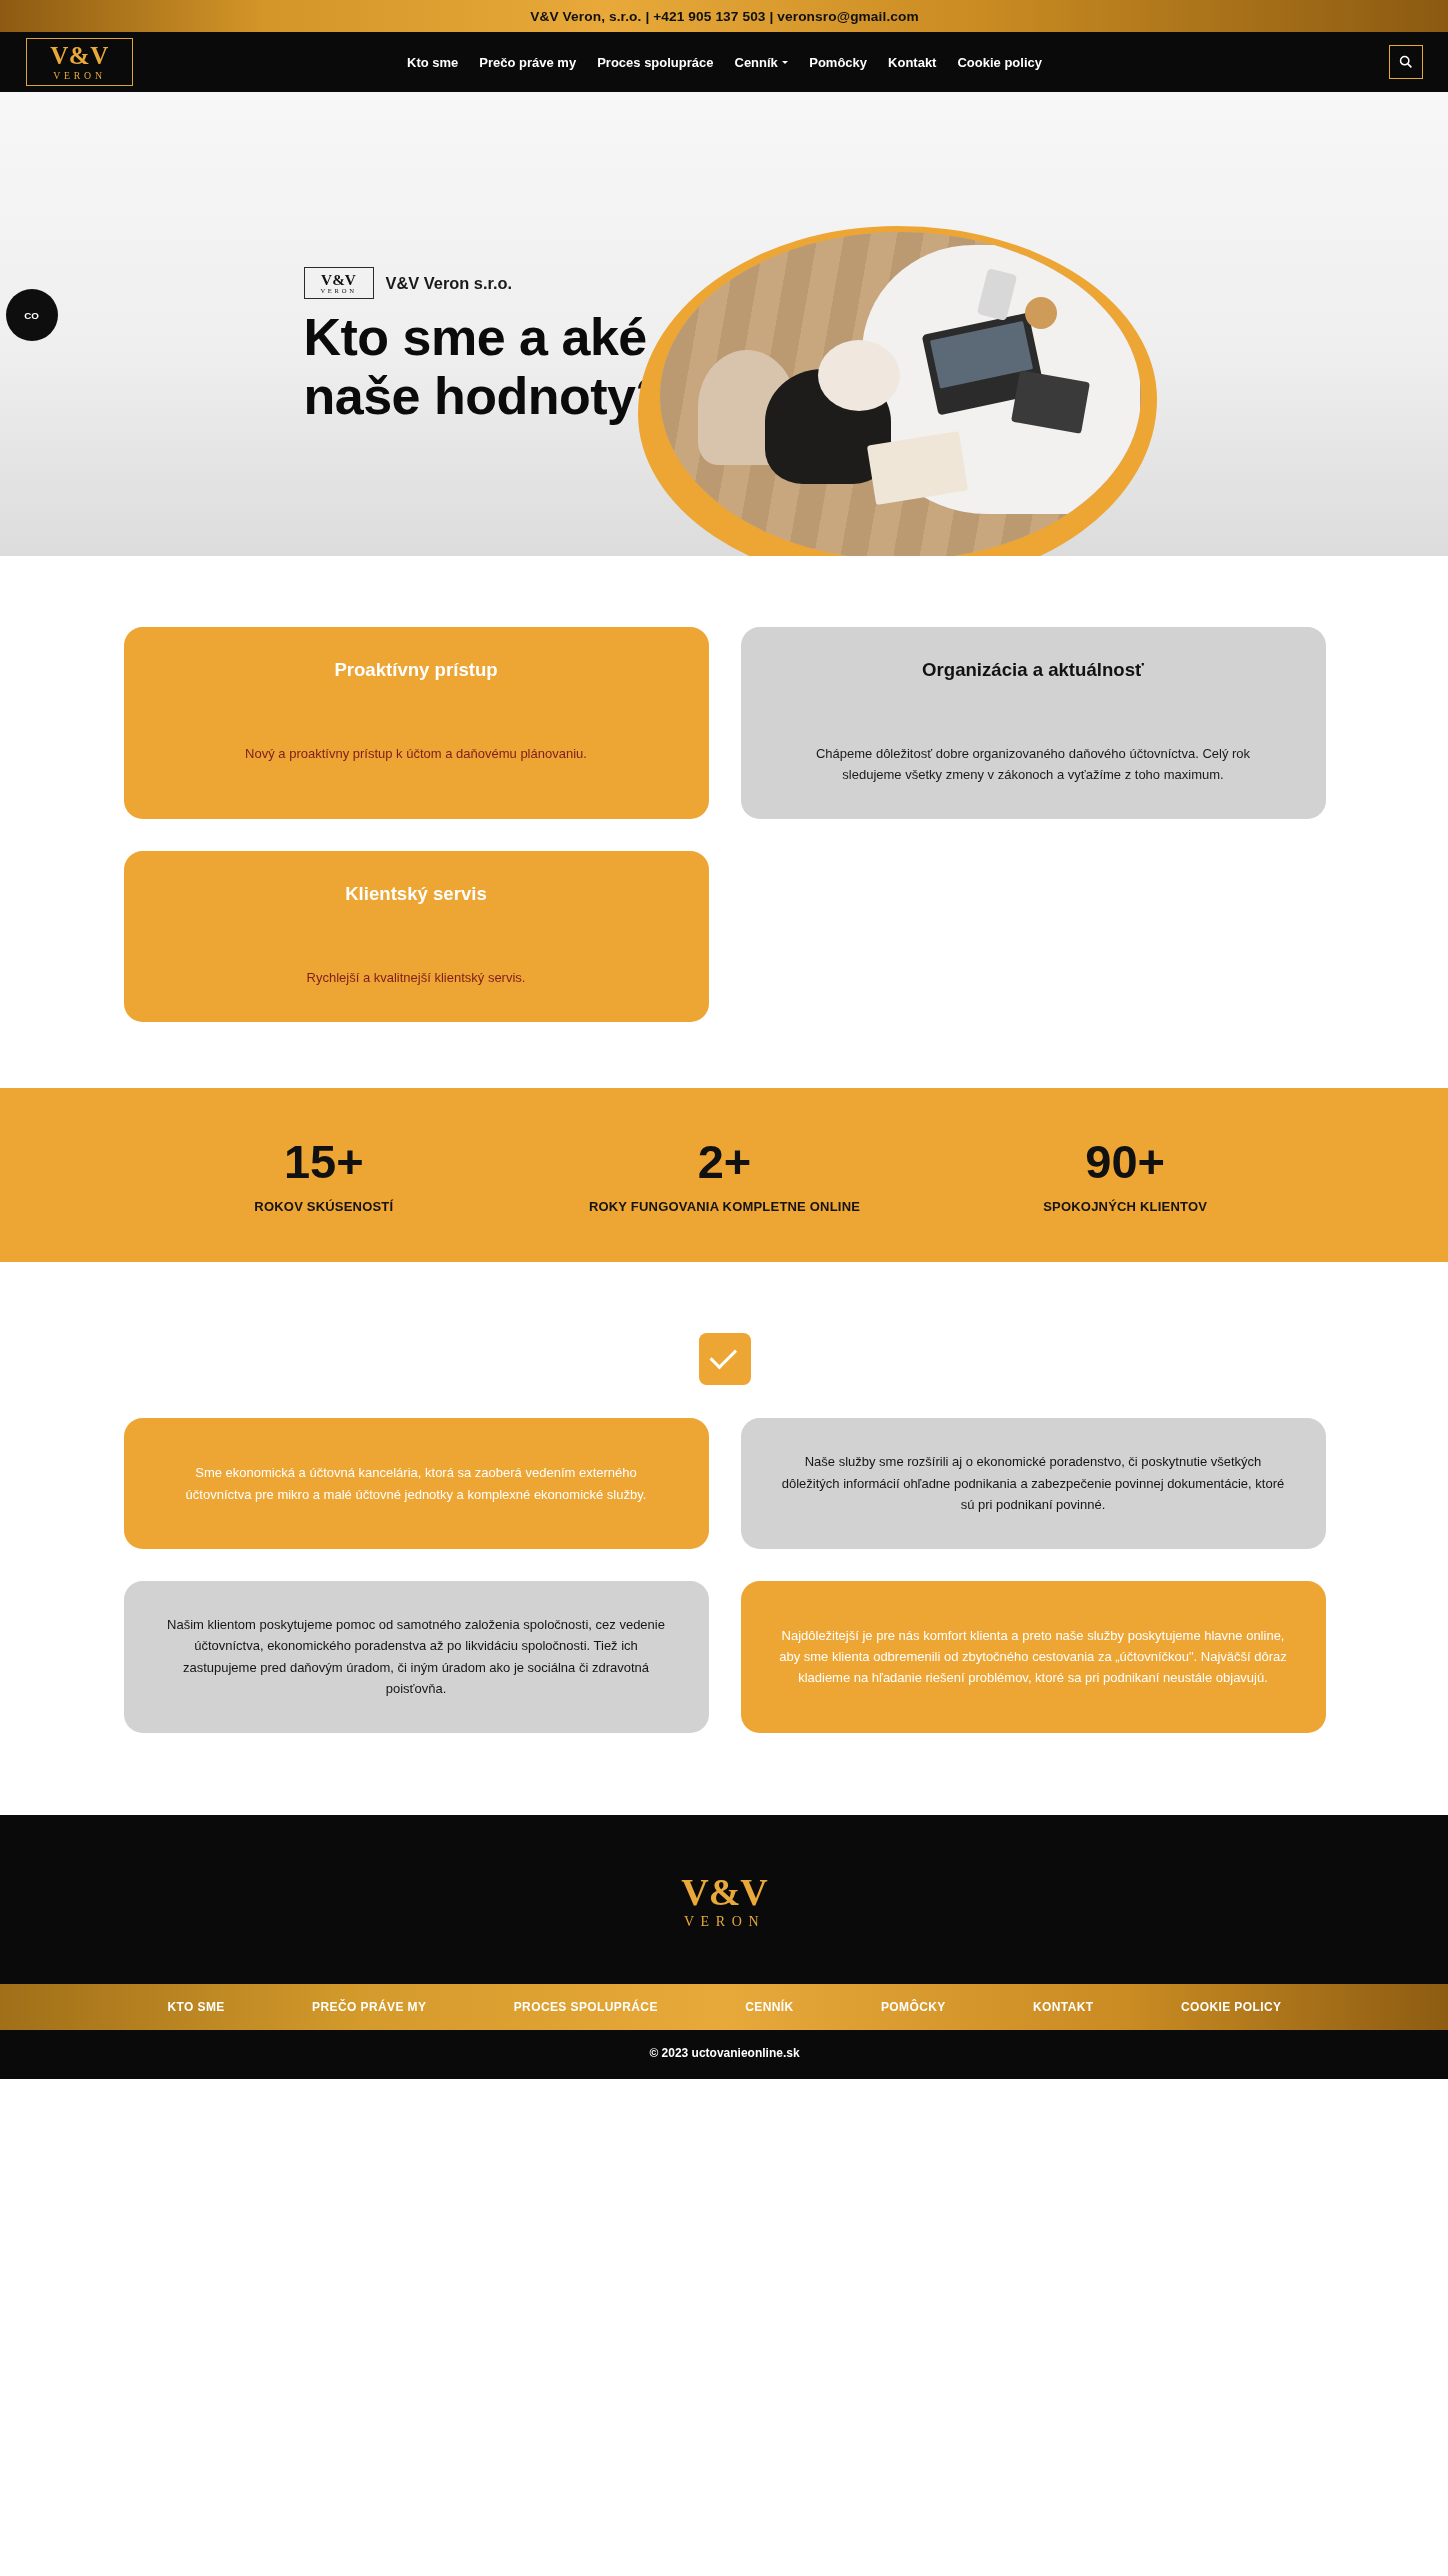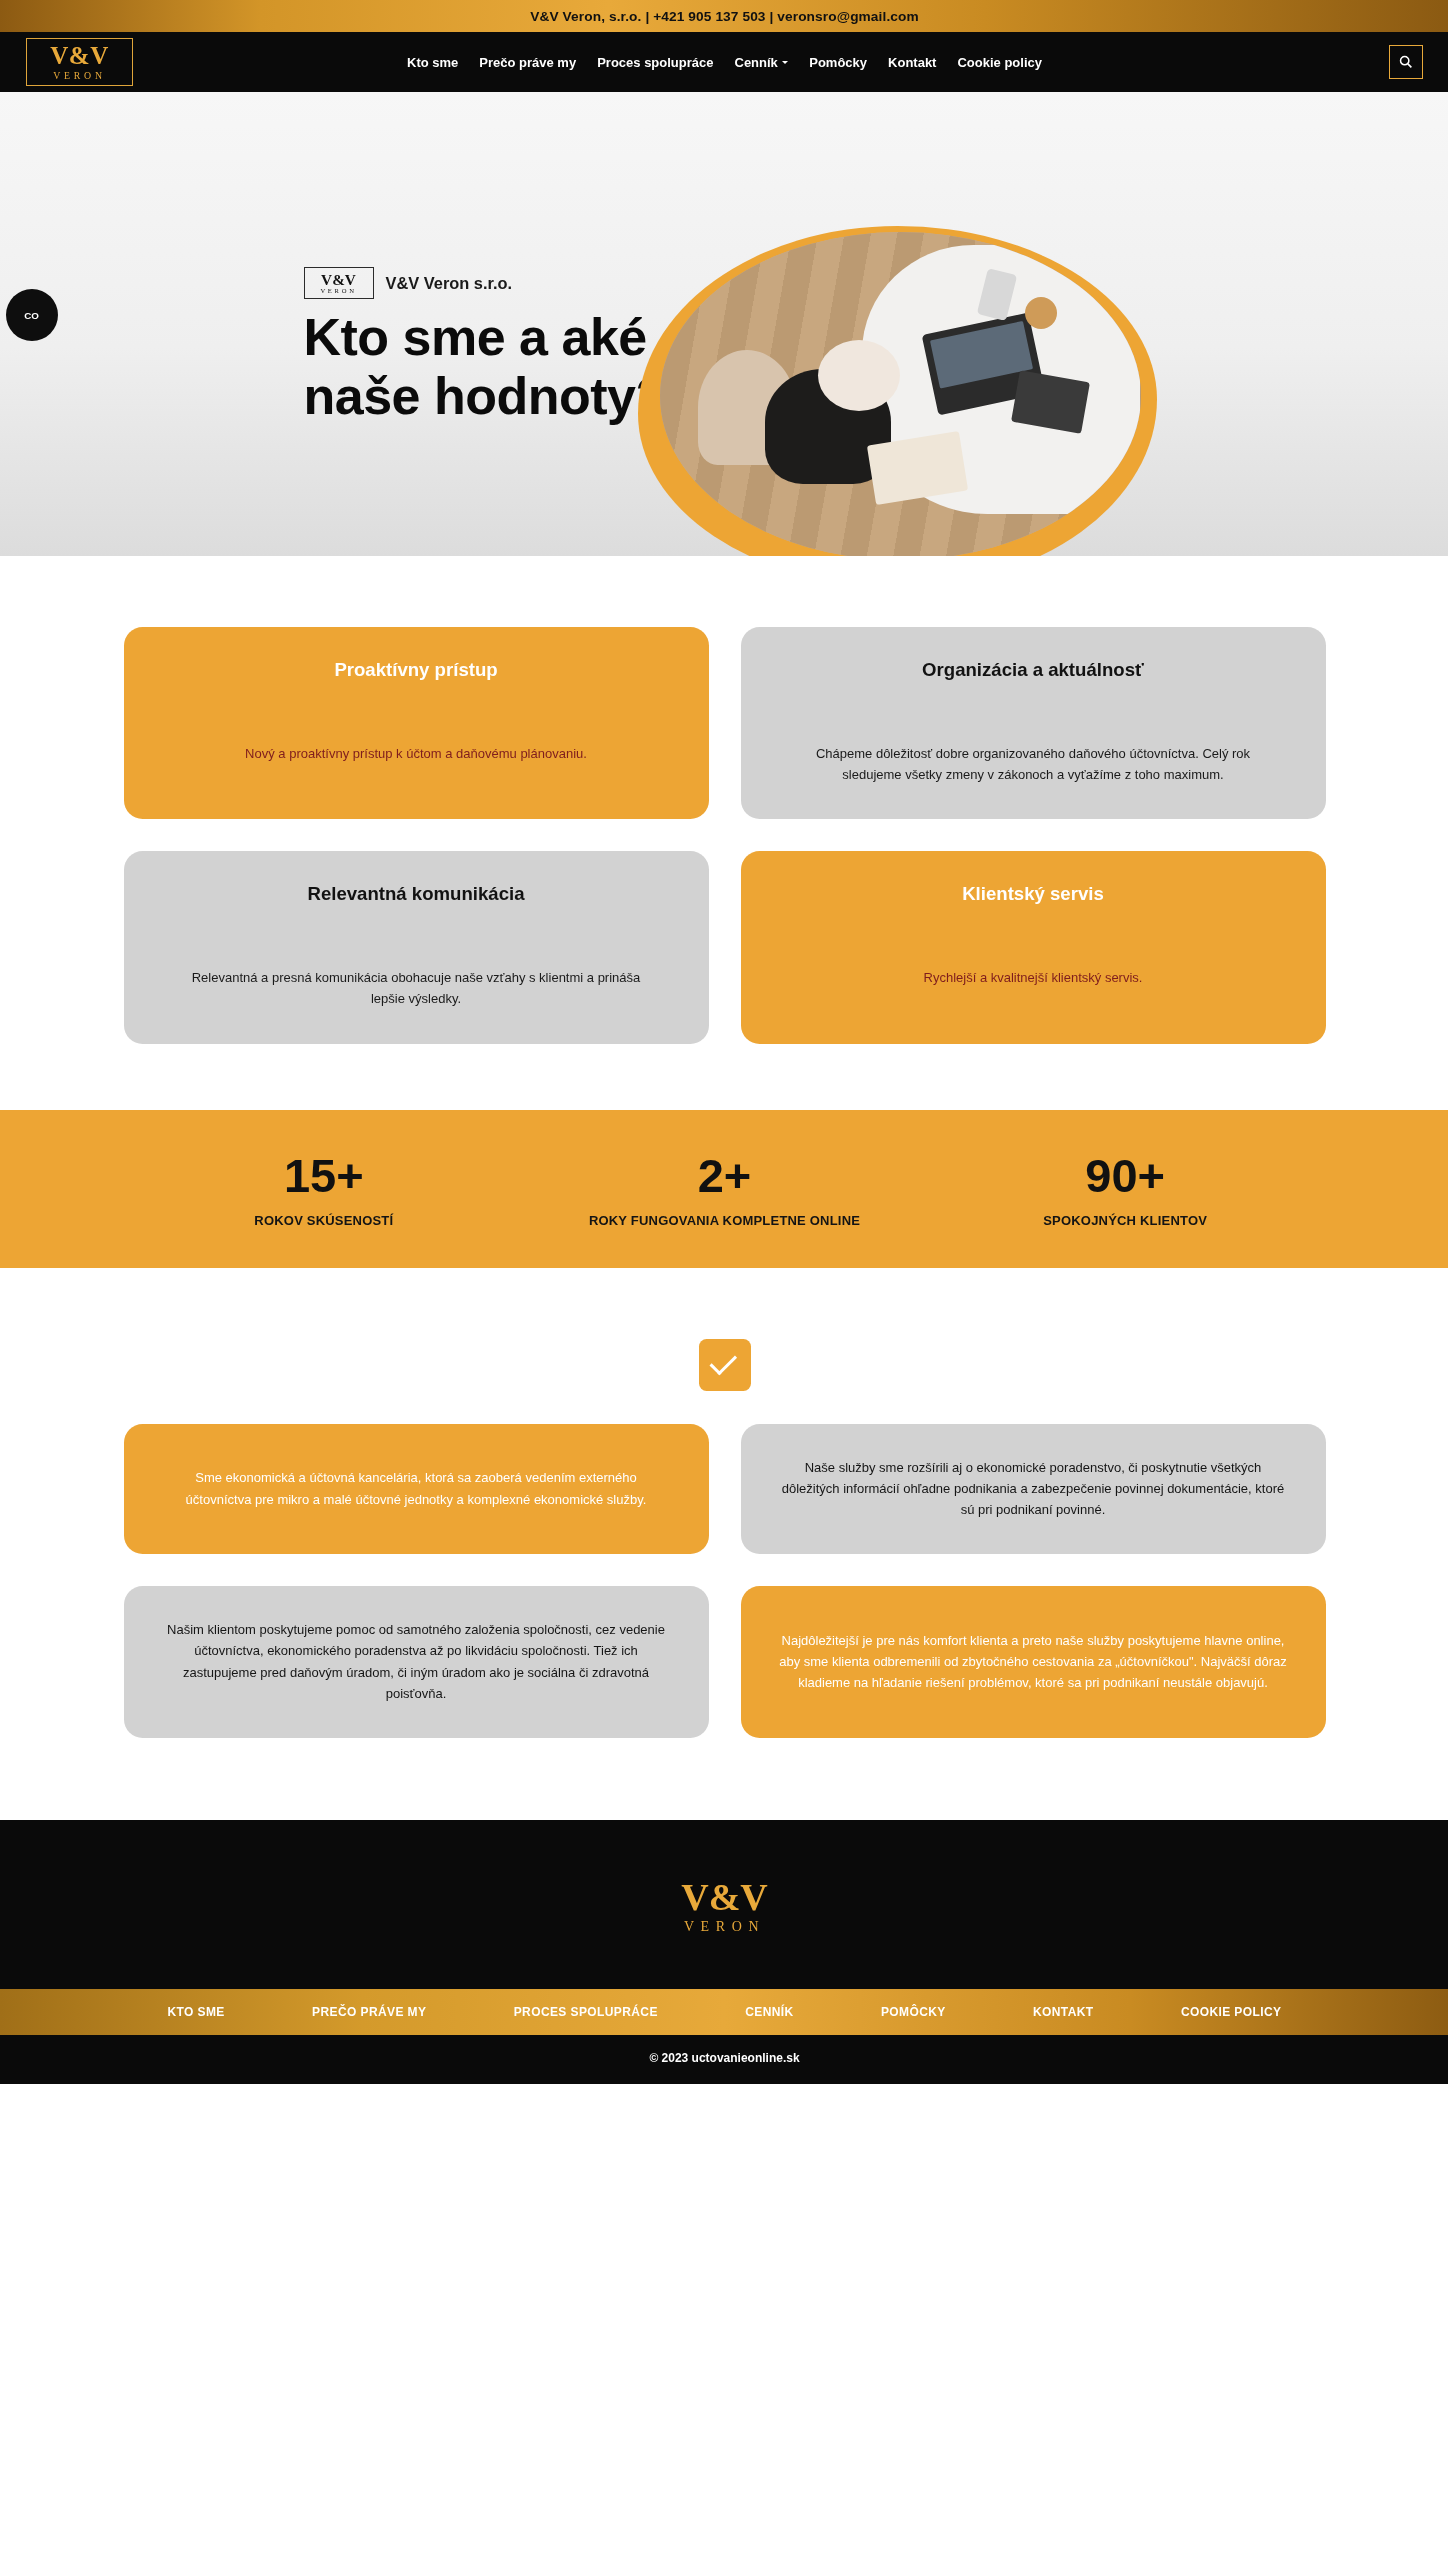--- a/index.html
+++ b/index.html
@@ -337,21 +337,21 @@
   .card.grey .card-text { color: #1b1b1b; }
 
   
   .stats {
     width: 100%;
     background: #eda534;
     padding: 42px 0 40px 0;
   }
   .stats-grid {
     width: 1202px;
-    margin: 0 auto;
+    margin: 8px auto;
     display: grid;
     grid-template-columns: repeat(3, 1fr);
   }
   .stat { text-align: center; }
   .stat-num {
     font-size: 47px;
     font-weight: 800;
     color: #111111;
     line-height: 1;
     margin-bottom: 14px;
@@ -565,24 +565,20 @@
     <div class="card orange">
       <div class="card-title">Proaktívny prístup</div>
       <div class="card-text">Nový a proaktívny prístup k účtom a daňovému plánovaniu.</div>
     </div>
 
     <div class="card grey">
       <div class="card-title">Organizácia a aktuálnosť</div>
       <div class="card-text">Chápeme dôležitosť dobre organizovaného daňového účtovníctva. Celý rok sledujeme všetky zmeny v zákonoch a vyťažíme z toho maximum.</div>
     </div>
 
-    <div class="card grey">
-      <div class="card-title">Relevantná komunikácia</div>
-      <div class="card-text">Relevantná a presná komunikácia obohacuje naše vzťahy s klientmi a prináša lepšie výsledky.</div>
-    </div>
 
     <div class="card orange">
       <div class="card-title">Klientský servis</div>
       <div class="card-text">Rychlejší a kvalitnejší klientský servis.</div>
     </div>
 
   </div>
 </div>
 
 <div class="stats">

